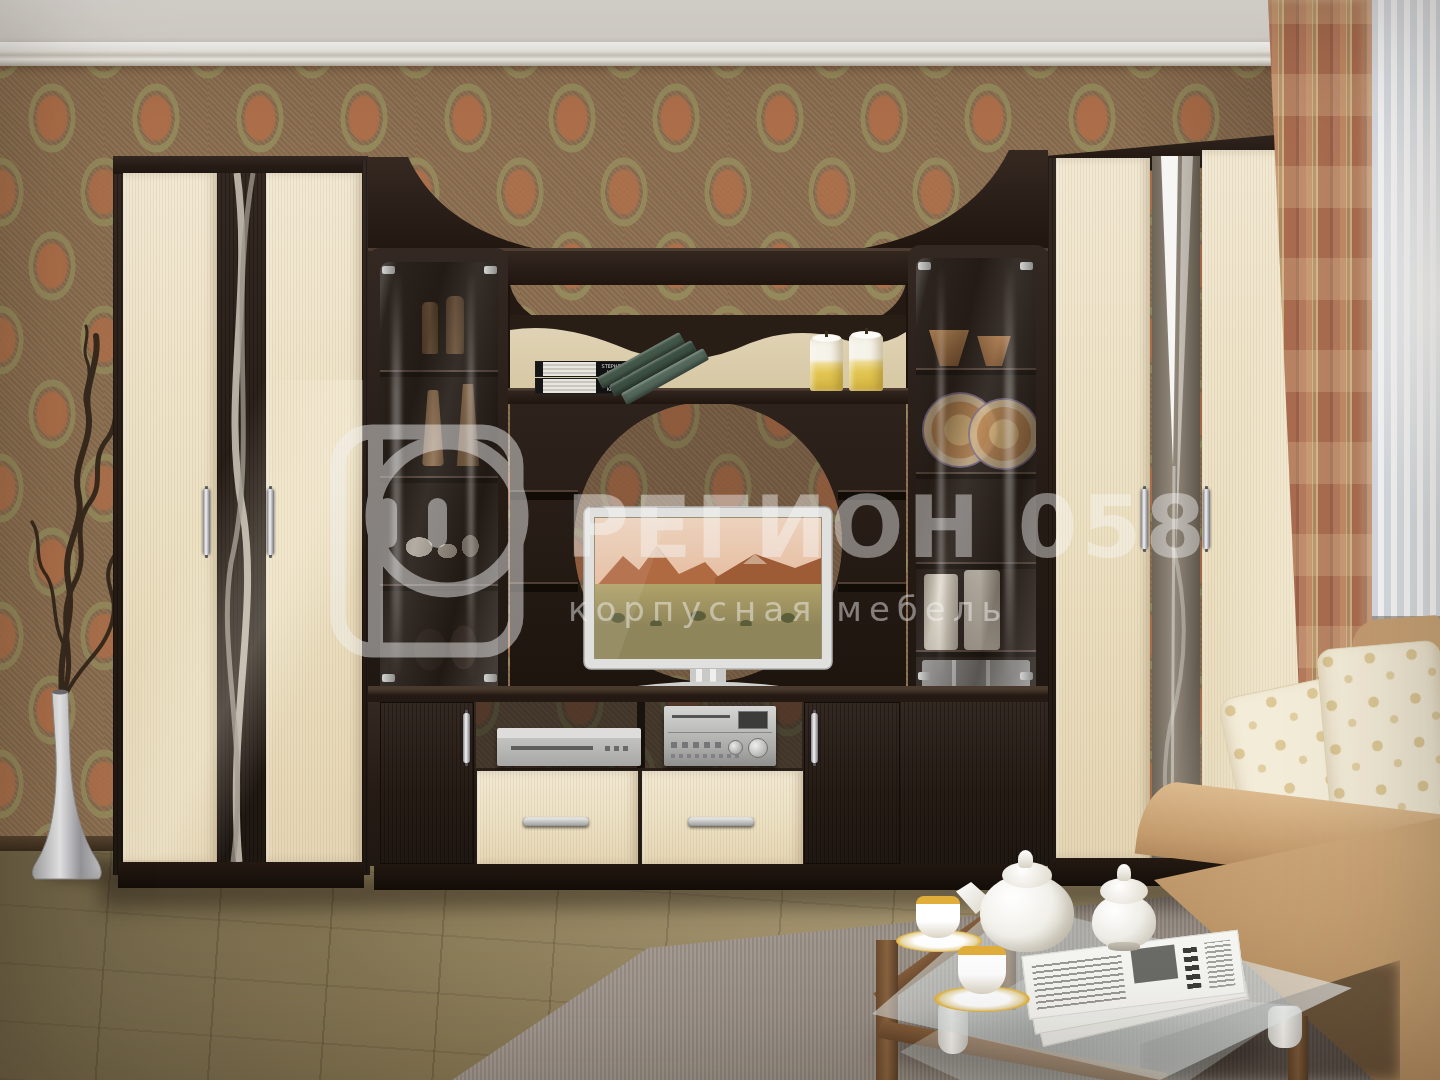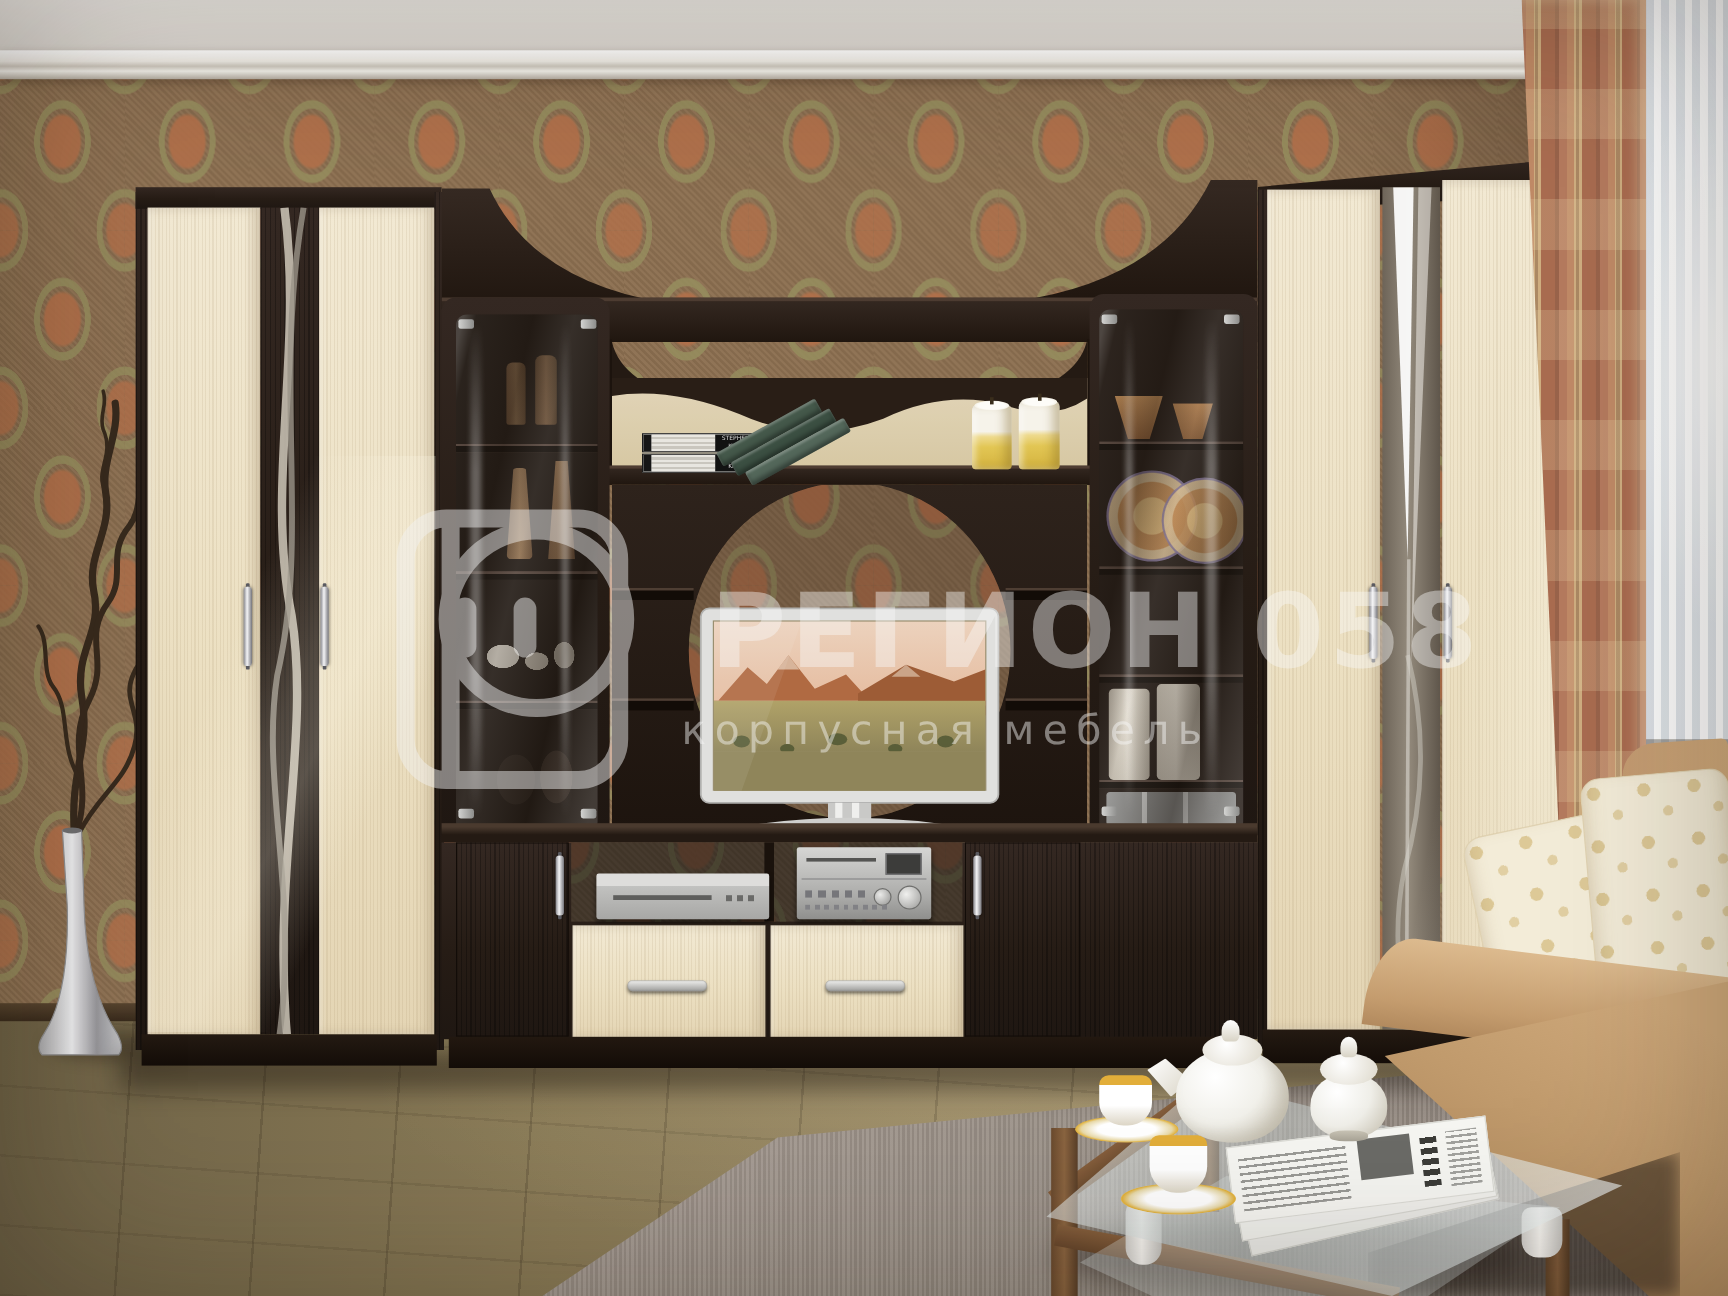--- a/index.html
+++ b/index.html
@@ -472,18 +472,18 @@
       <g stroke="#f2f2f2" fill="none" stroke-width="15">
         <rect x="8" y="8" width="178" height="218" rx="34"></rect>
         <circle cx="117" cy="92" r="74"></circle>
       </g>
       <g fill="#f2f2f2">
         <rect x="38" y="8" width="15" height="218"></rect>
         <rect x="48" y="74" width="19" height="50" rx="9.5"></rect>
         <rect x="98" y="74" width="19" height="50" rx="9.5"></rect>
       </g>
     </svg>
-    <div class="abs wm-text" style="left:592px;top:484px;font-size:86px;font-weight:bold;letter-spacing:4px;line-height:1;text-align:right;">РЕГИОН 058</div>
+    <div class="abs wm-text" style="left:566px;top:484px;font-size:86px;font-weight:bold;letter-spacing:4px;line-height:1;text-align:right;">РЕГИОН 058</div>
     <div class="abs wm-text" style="left:568px;top:592px;font-size:34px;font-weight:400;letter-spacing:7px;line-height:1;color:rgba(248,248,248,.46);">корпусная мебель</div>
   </div>
 
   <div class="abs" id="vignette"></div>
 </div>
 
 </body></html>

